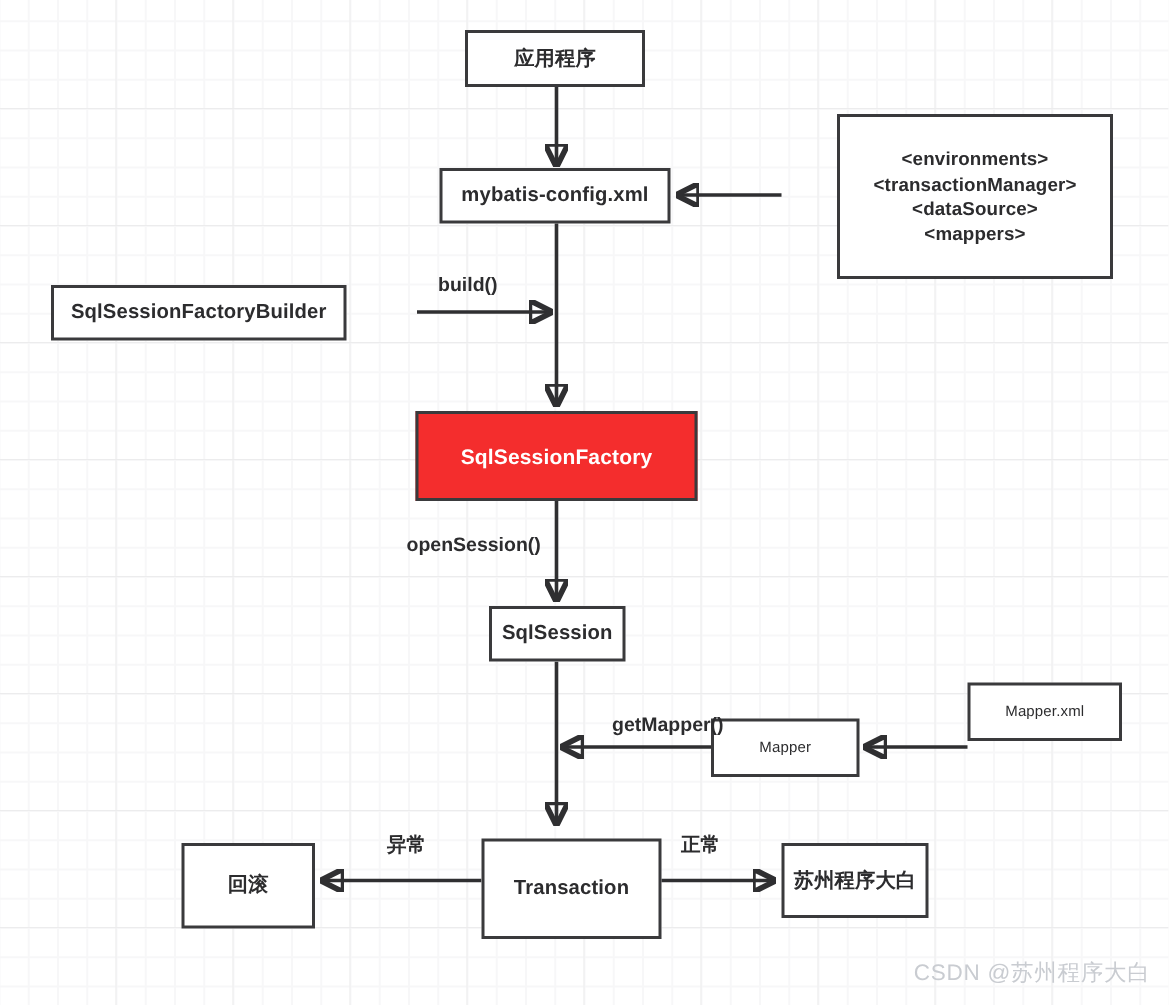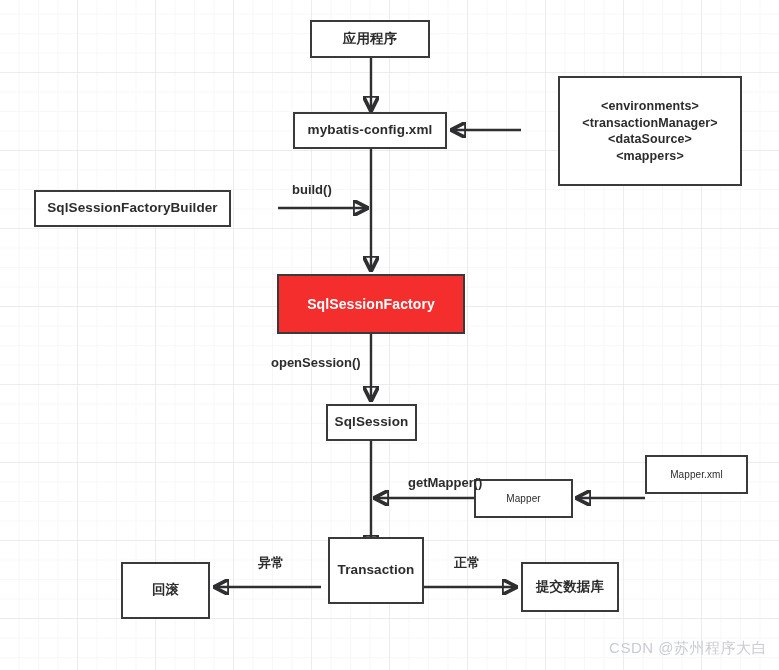--- a/index.html
+++ b/index.html
@@ -135,25 +135,25 @@
   <div class="node" style="left:34px; top:190px; width:197px; height:37px;">SqlSessionFactoryBuilder</div>
 
   <div class="node accent" style="left:277px; top:274px; width:188px; height:60px;">SqlSessionFactory</div>
 
   <div class="node" style="left:326px; top:404px; width:91px; height:37px;">SqlSession</div>
 
   <div class="node light" style="left:474px; top:479px; width:99px; height:39px;">Mapper</div>
 
   <div class="node light" style="left:645px; top:455px; width:103px; height:39px;">Mapper.xml</div>
 
-  <div class="node" style="left:321px; top:537px; width:96px; height:67px;margin-left:7px;">Transaction</div>
+  <div class="node" style="left:321px; top:559px; width:120px; height:67px;">Transaction</div>
 
   <div class="node" style="left:121px; top:562px; width:89px; height:57px;">回滚</div>
 
-  <div class="node" style="left:521px; top:562px; width:98px; height:50px;">提交数据库</div>
+  <div class="node" style="left:521px; top:562px; width:98px; height:50px;">苏州程序大白</div>
 
   <div class="edge-label" style="left:292px; top:182px;">build()</div>
 
   <div class="edge-label" style="left:271px; top:355px;">openSession()</div>
 
   <div class="edge-label" style="left:385px; top:475px;margin-left:23px;">getMapper()</div>
 
   <div class="edge-label" style="left:258px; top:554px;">异常</div>
 
   <div class="edge-label" style="left:454px; top:554px;">正常</div>

